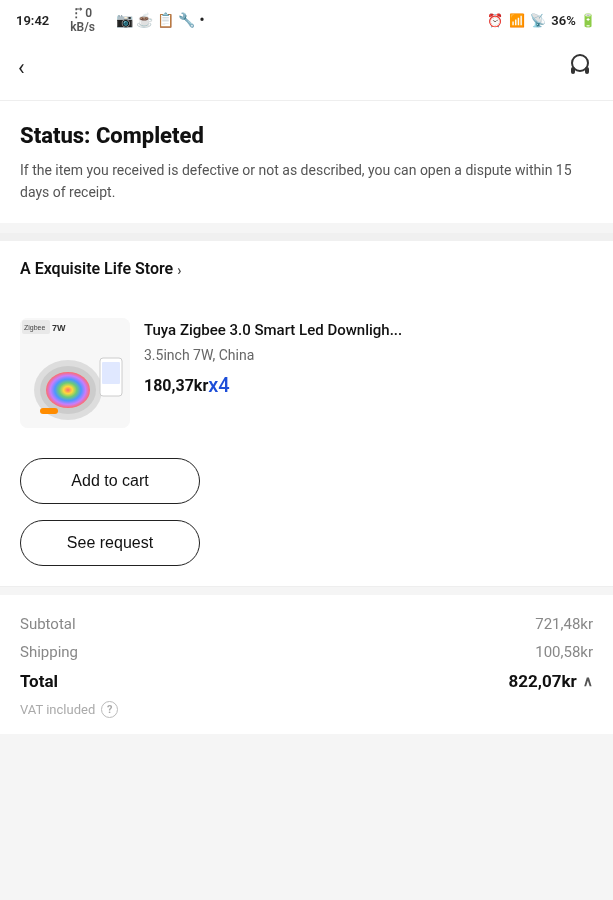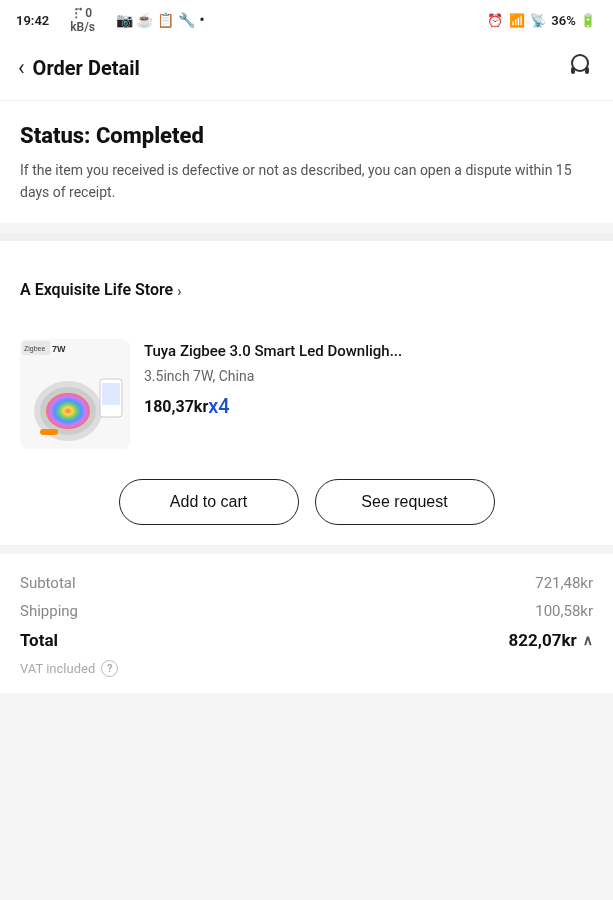--- a/index.html
+++ b/index.html
@@ -87,21 +87,20 @@
       padding: 18px 20px 0;
     }
     .store-name {
       font-size: 16px;
       font-weight: 600;
       color: #111;
       margin-bottom: 16px;
       display: flex;
       align-items: flex-end;
       gap: 4px;
-      margin-top: 21px;
     }
     .store-name .chevron {
       font-size: 14px;
       color: #444;
     }
 
     
     .product-row {
       display: flex;
       align-items: flex-start;
@@ -161,20 +160,21 @@
     }
 
     
     .buttons-row {
       background: #fff;
       display: flex;
       gap: 16px;
       padding: 14px 20px 20px;
       justify-content: center;
       border-bottom: 1px solid #eee;
+      flex-direction: column;
     }
     .btn-outline {
       flex: 1;
       max-width: 180px;
       padding: 13px 10px;
       border: 1.5px solid #222;
       border-radius: 50px;
       background: #fff;
       font-size: 16px;
       font-weight: 500;
@@ -257,21 +257,20 @@
     <span>📶</span>
     <span>📡</span>
     <span>36%</span>
     <span>🔋</span>
   </div>
 </div>
 
 <div class="header">
   <div class="header-left">
     <span class="back-arrow">‹</span>
-    <span class="header-title">Order Detail</span>
   </div>
   <span class="headphone-icon">
     <svg width="30" height="30" viewBox="0 0 30 30" fill="none">
       <circle cx="15" cy="13" r="8" stroke="#333" stroke-width="2" fill="none"></circle>
       <rect x="6" y="17" width="4" height="7" rx="2" fill="#333"></rect>
       <rect x="20" y="17" width="4" height="7" rx="2" fill="#333"></rect>
     </svg>
   </span>
 </div>
 

